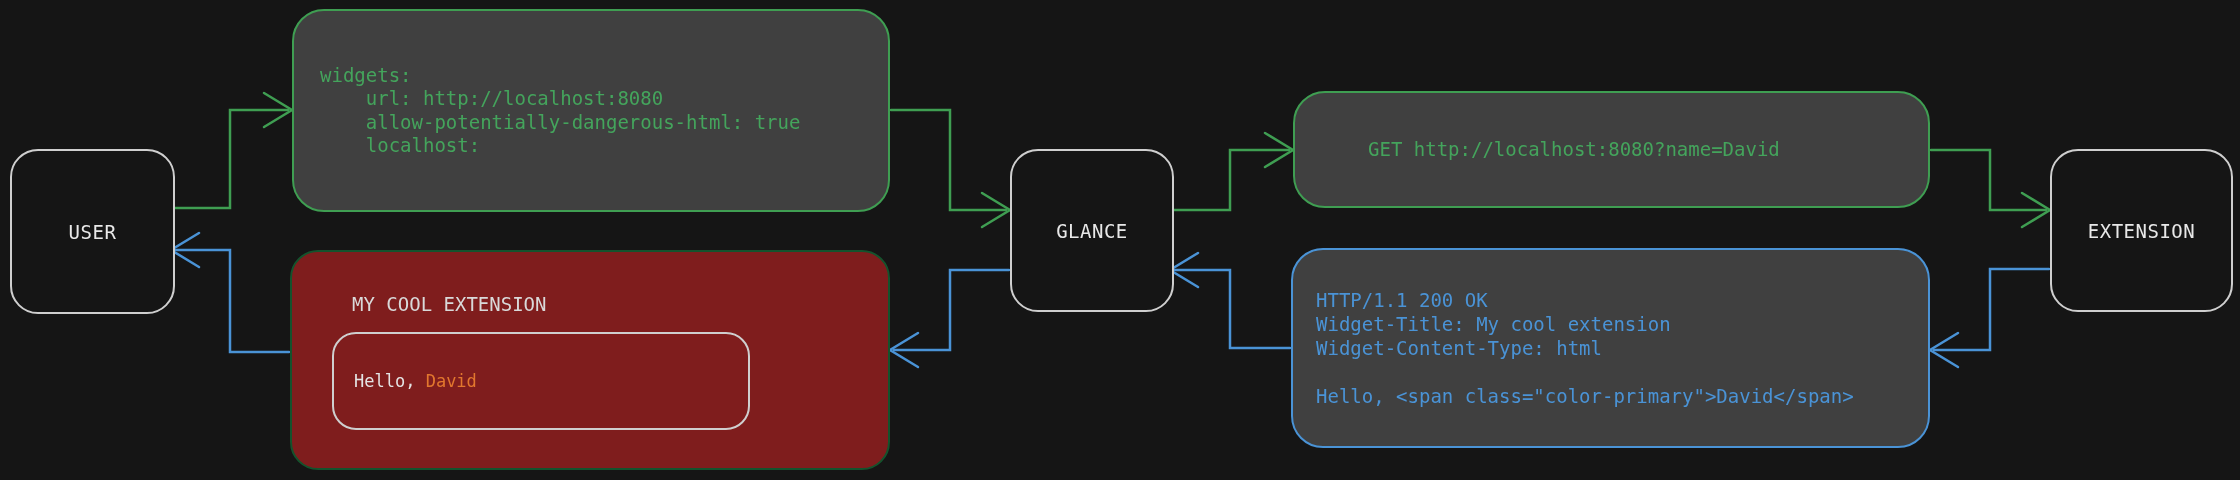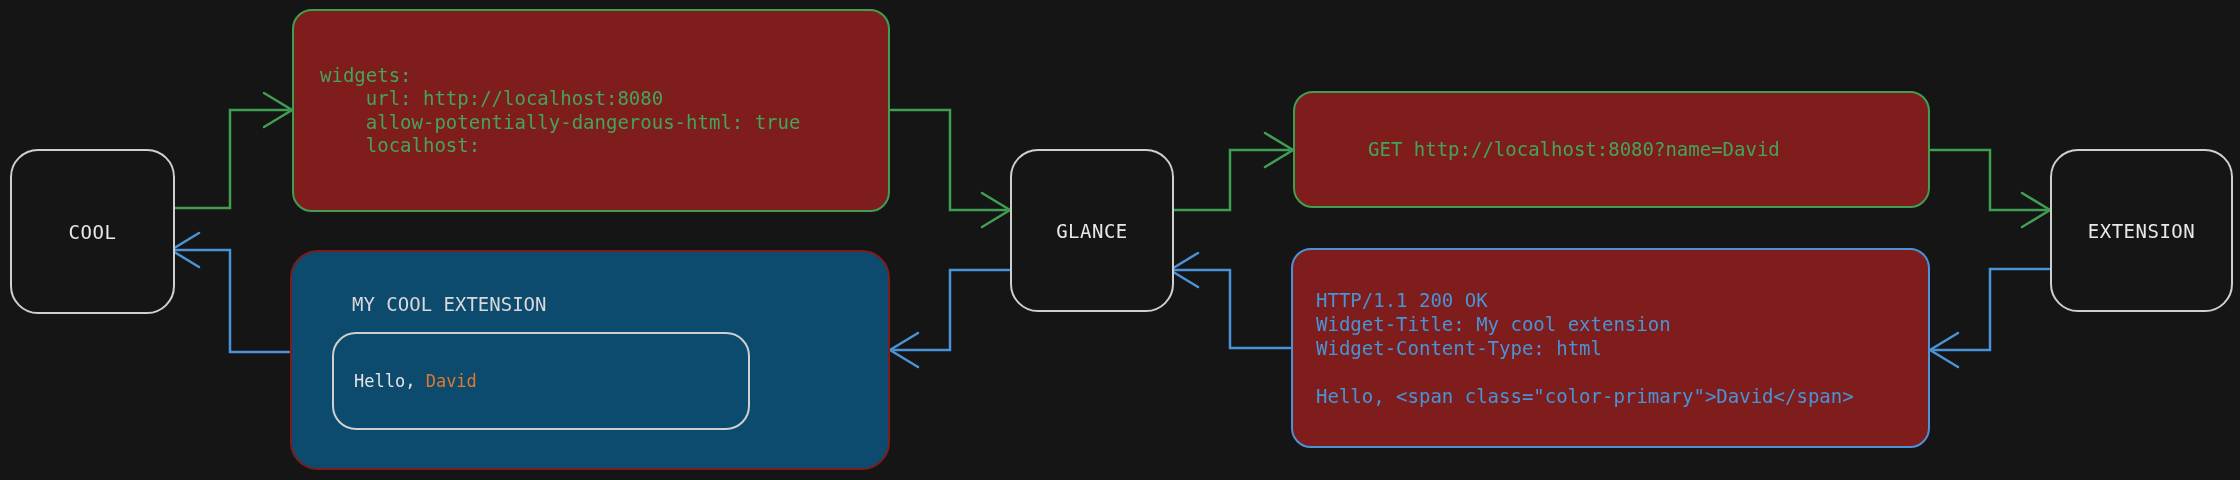--- a/index.html
+++ b/index.html
@@ -7,36 +7,36 @@
     position:relative;width:2240px;height:480px;background:#151515;
     font-family:"DejaVu Sans Mono", monospace;overflow:hidden;
   }
   .wires{position:absolute;left:0;top:0;width:2240px;height:480px;}
   .node{
     position:absolute;border:2px solid #cfcfcf;border-radius:28px;
     display:flex;align-items:center;justify-content:center;
     color:#e8e8e8;font-size:19px;letter-spacing:0.5px;background:#151515;
   }
   .codebox{
-    position:absolute;border:2px solid;border-radius:20px;
+    position:absolute;border:2px solid;border-radius:32px;
     display:flex;flex-direction:column;justify-content:center;
-    background:#7f1d1d;box-sizing:border-box;
+    background:#404040;box-sizing:border-box;
   }
   .codebox.greenbox{border-color:#3f9e52;}
   .codebox.bluebox{border-color:#4a93d6;}
   .code-line{white-space:pre;font-size:19px;height:23.5px;line-height:23.5px;}
   .green-text{color:#44a45c;}
   .blue-text{color:#4a93d6;}
   .http .code-line{height:24px;line-height:24px;}
   .yaml .code-line{padding-left:26px;}
   .get .code-line{padding-left:73px;}
   .http .code-line{padding-left:23px;}
   .widget{
-    position:absolute;border:2px solid #7f1d1d;border-radius:28px;
-    background:#0c4a6e;box-sizing:border-box;
+    position:absolute;border:2px solid #14532d;border-radius:28px;
+    background:#7f1d1d;box-sizing:border-box;
   }
   .widget-title{
     position:absolute;left:60px;top:41px;color:#d9d9d9;
     font-size:19px;white-space:pre;
   }
   .widget-inner{
     position:absolute;left:40px;top:80px;width:418px;height:98px;
     border:2px solid #cfcfcf;border-radius:24px;
     display:flex;align-items:center;box-sizing:border-box;padding-left:20px;
     font-size:17px;white-space:pre;color:#e4e4e4;
@@ -69,21 +69,21 @@
     <path d="M 1198,253 L 1170,270 L 1198,287" stroke="#4a93d6" stroke-width="2.5"></path>
 
     <path d="M 1009,270 L 950,270 L 950,350 L 894,350" stroke="#4a93d6" stroke-width="2.5"></path>
     <path d="M 918,333 L 890,350 L 918,367" stroke="#4a93d6" stroke-width="2.5"></path>
 
     <path d="M 289,352 L 230,352 L 230,250 L 175,250" stroke="#4a93d6" stroke-width="2.5"></path>
     <path d="M 199,233 L 171,250 L 199,267" stroke="#4a93d6" stroke-width="2.5"></path>
   </svg>
 
   <div class="node" style="left:10px;top:149px;width:161px;height:161px;">
-    <span>COOL</span>
+    <span>USER</span>
   </div>
 
   <div class="node" style="left:1010px;top:149px;width:160px;height:159px;">
     <span>GLANCE</span>
   </div>
 
   <div class="node" style="left:2050px;top:149px;width:179px;height:159px;">
     <span>EXTENSION</span>
   </div>
 

